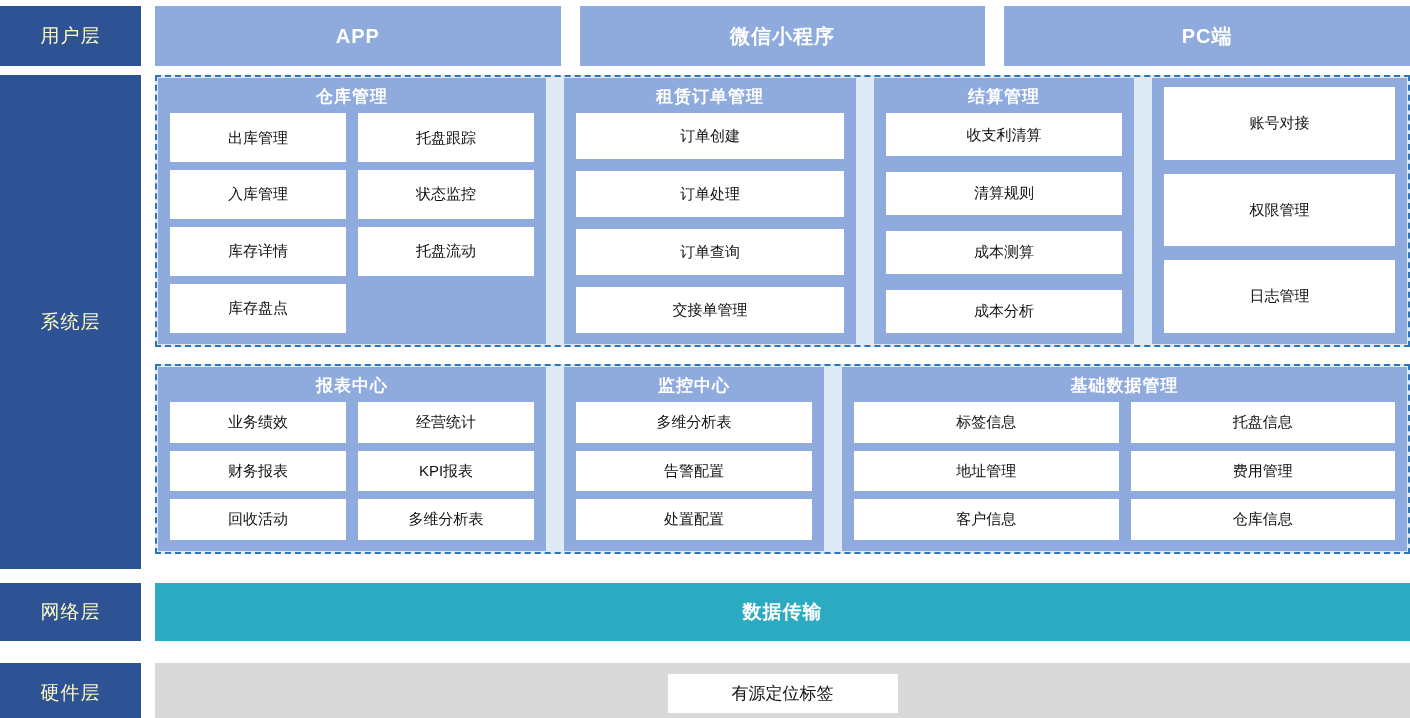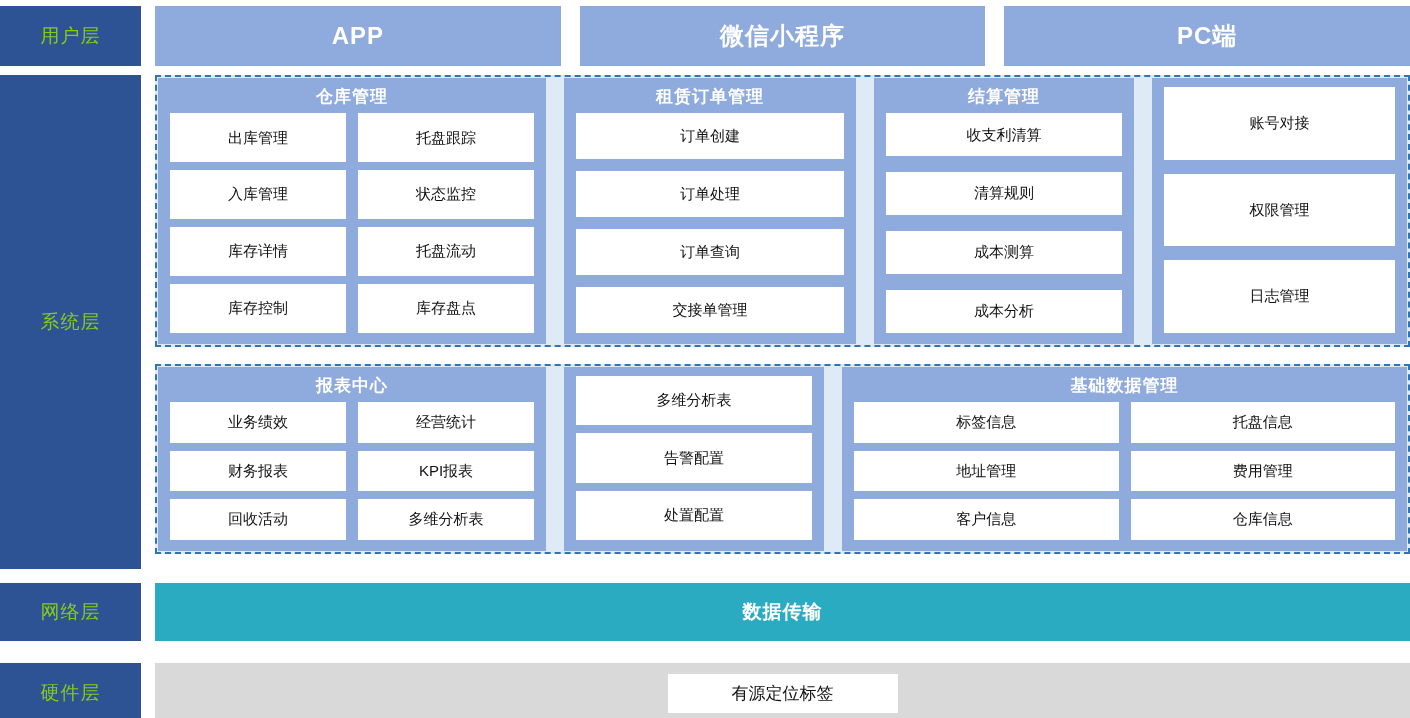--- a/index.html
+++ b/index.html
@@ -26,21 +26,21 @@
     position: absolute;
     left: 0;
     width: 1410px;
     display: flex;
     align-items: stretch;
   }
   .layer-label {
     width: 141px;
     flex: 0 0 141px;
     background: #2E5395;
-    color: #84cc16;
+    color: #fef9c3;
     display: flex;
     align-items: center;
     justify-content: center;
     font-size: 19px;
     font-weight: 400;
     letter-spacing: 1px;
   }
   .layer-gap {
     flex: 0 0 14px;
   }
@@ -62,21 +62,21 @@
     gap: 19px;
     height: 60px;
   }
   .client-box {
     flex: 1 1 0;
     background: #8FAADC;
     color: #ffffff;
     display: flex;
     align-items: center;
     justify-content: center;
-    font-size: 24px;
+    font-size: 20px;
     font-weight: bold;
     letter-spacing: 1px;
   }
 
   
   #system-layer {
     top: 75px;
     height: 494px;
   }
   #system-layer .layer-label {
@@ -219,21 +219,20 @@
 
         <div class="module-card" id="card-warehouse">
           <div class="module-title">仓库管理</div>
           <div class="module-items cols-2">
             <div class="item-chip">出库管理</div>
             <div class="item-chip">托盘跟踪</div>
             <div class="item-chip">入库管理</div>
             <div class="item-chip">状态监控</div>
             <div class="item-chip">库存详情</div>
             <div class="item-chip">托盘流动</div>
-            <div class="item-chip">库存控制</div>
             <div class="item-chip">库存盘点</div>
           </div>
         </div>
 
         <div class="module-card" id="card-order">
           <div class="module-title">租赁订单管理</div>
           <div class="module-items cols-1">
             <div class="item-chip">订单创建</div>
             <div class="item-chip">订单处理</div>
             <div class="item-chip">订单查询</div>
@@ -269,20 +268,21 @@
             <div class="item-chip">业务绩效</div>
             <div class="item-chip">经营统计</div>
             <div class="item-chip">财务报表</div>
             <div class="item-chip">KPI报表</div>
             <div class="item-chip">回收活动</div>
             <div class="item-chip">多维分析表</div>
           </div>
         </div>
 
         <div class="module-card" id="card-monitor">
+          <div class="module-title">监控中心</div>
           <div class="module-items cols-1">
             <div class="item-chip">多维分析表</div>
             <div class="item-chip">告警配置</div>
             <div class="item-chip">处置配置</div>
           </div>
         </div>
 
         <div class="module-card" id="card-basedata">
           <div class="module-title">基础数据管理</div>
           <div class="module-items cols-2">

